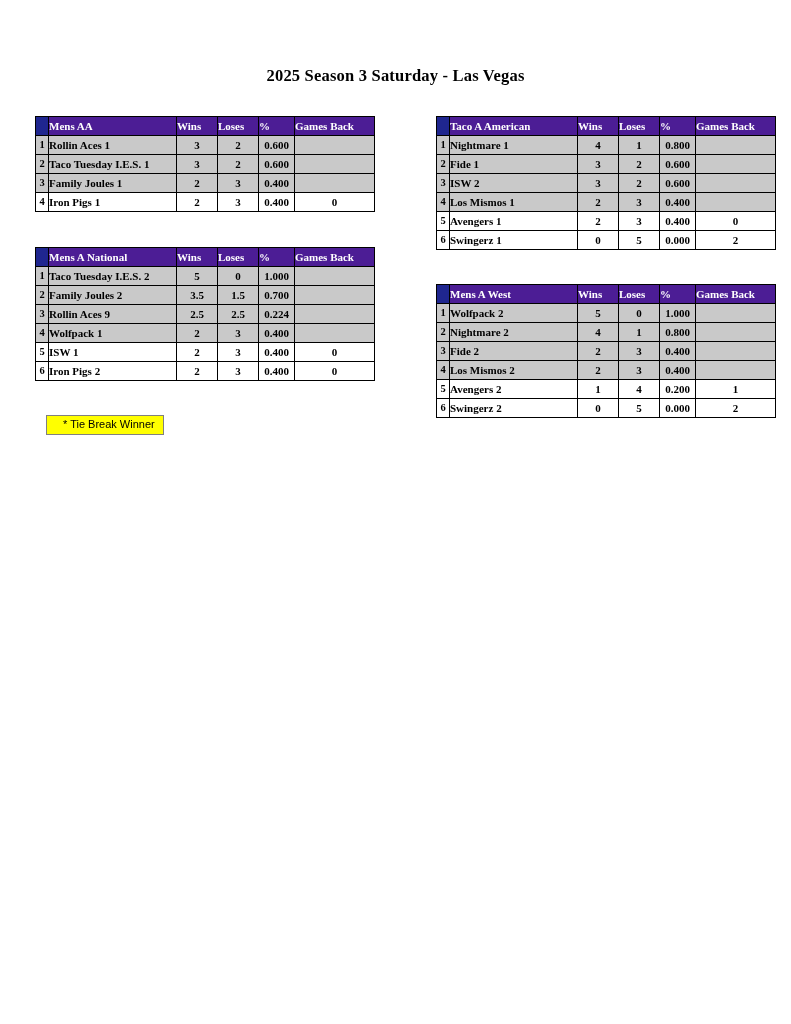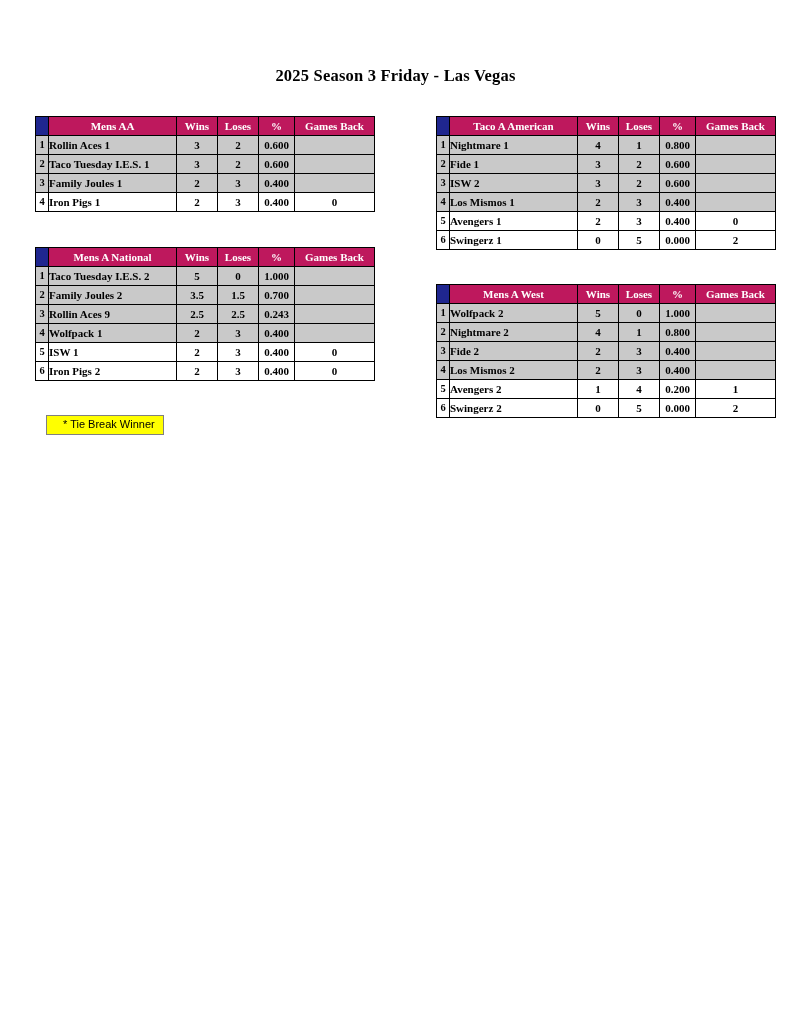--- a/index.html
+++ b/index.html
@@ -39,23 +39,23 @@
     height: 18px;
     line-height: 18px;
     overflow: hidden;
     white-space: nowrap;
   }
   .hdr-rank {
     background: #1f268f;
     border: 1px solid #000000;
   }
   .hdr-name, .hdr-stat {
-    background: #be185d;
+    background: #4c1d95;
     color: #ffffff;
-    text-align: center;
+    text-align: left;
     font-weight: bold;
     font-size: 11px;
   }
   .cell-rank {
     text-align: center;
     font-size: 10.5px;
     font-weight: bold;
   }
   .cell-name {
     text-align: left;
@@ -95,21 +95,21 @@
     font-family: "Liberation Sans", sans-serif;
     font-size: 11px;
     color: #000000;
     padding: 2px 8px 3px 16px;
     line-height: 13px;
   }
 </style>
 </head>
 <body>
 
-<div class="page-title">2025 Season 3 Friday - Las Vegas</div>
+<div class="page-title">2025 Season 3 Saturday - Las Vegas</div>
 
 <table class="standings-table" id="tbl-0" style="top:116px; left:35px;">
     <colgroup>
       <col class="col-rank">
       <col class="col-name">
       <col class="col-wins">
       <col class="col-loses">
       <col class="col-pct">
       <col class="col-gb">
     </colgroup>
@@ -264,21 +264,21 @@
         <td class="cell-stat">3.5</td>
         <td class="cell-stat">1.5</td>
         <td class="cell-stat">0.700</td>
         <td class="cell-stat"></td>
       </tr>
       <tr class="shaded">
         <td class="cell-rank">3</td>
         <td class="cell-name">Rollin Aces 9</td>
         <td class="cell-stat">2.5</td>
         <td class="cell-stat">2.5</td>
-        <td class="cell-stat">0.243</td>
+        <td class="cell-stat">0.224</td>
         <td class="cell-stat"></td>
       </tr>
       <tr class="shaded">
         <td class="cell-rank">4</td>
         <td class="cell-name">Wolfpack 1</td>
         <td class="cell-stat">2</td>
         <td class="cell-stat">3</td>
         <td class="cell-stat">0.400</td>
         <td class="cell-stat"></td>
       </tr>

